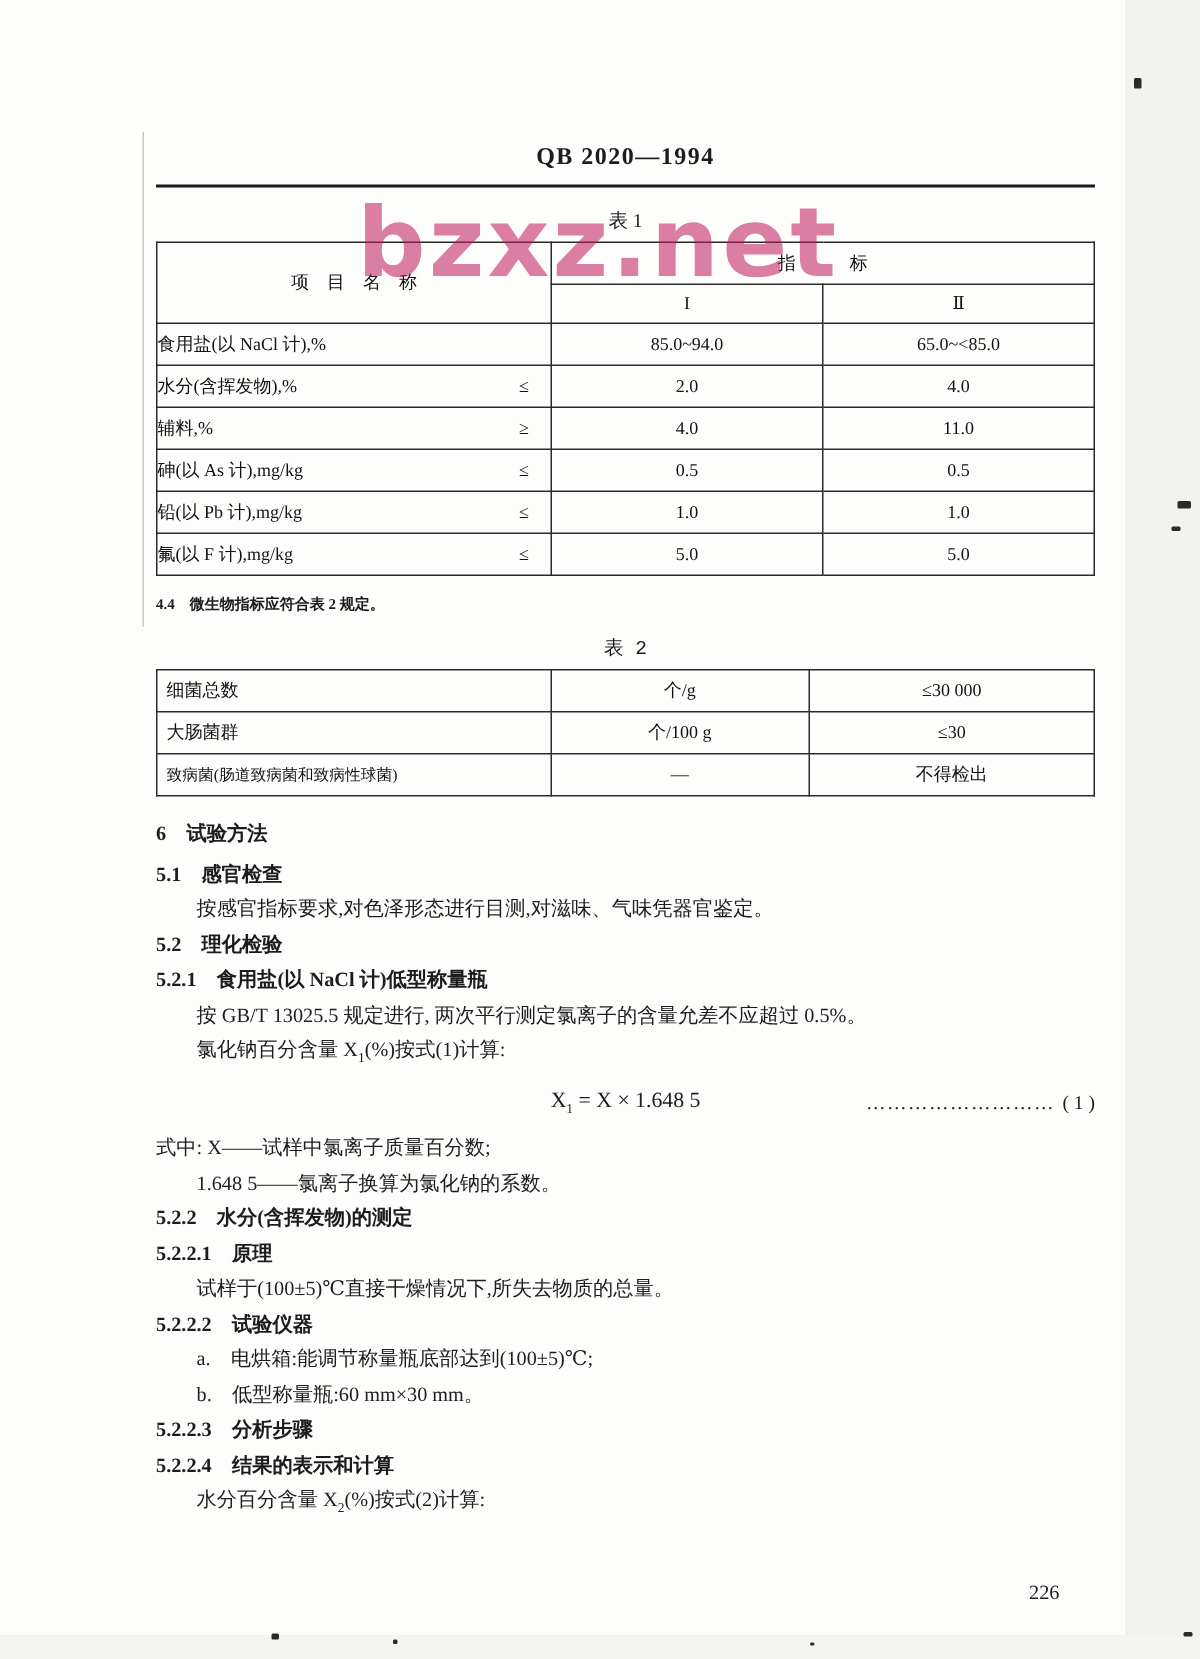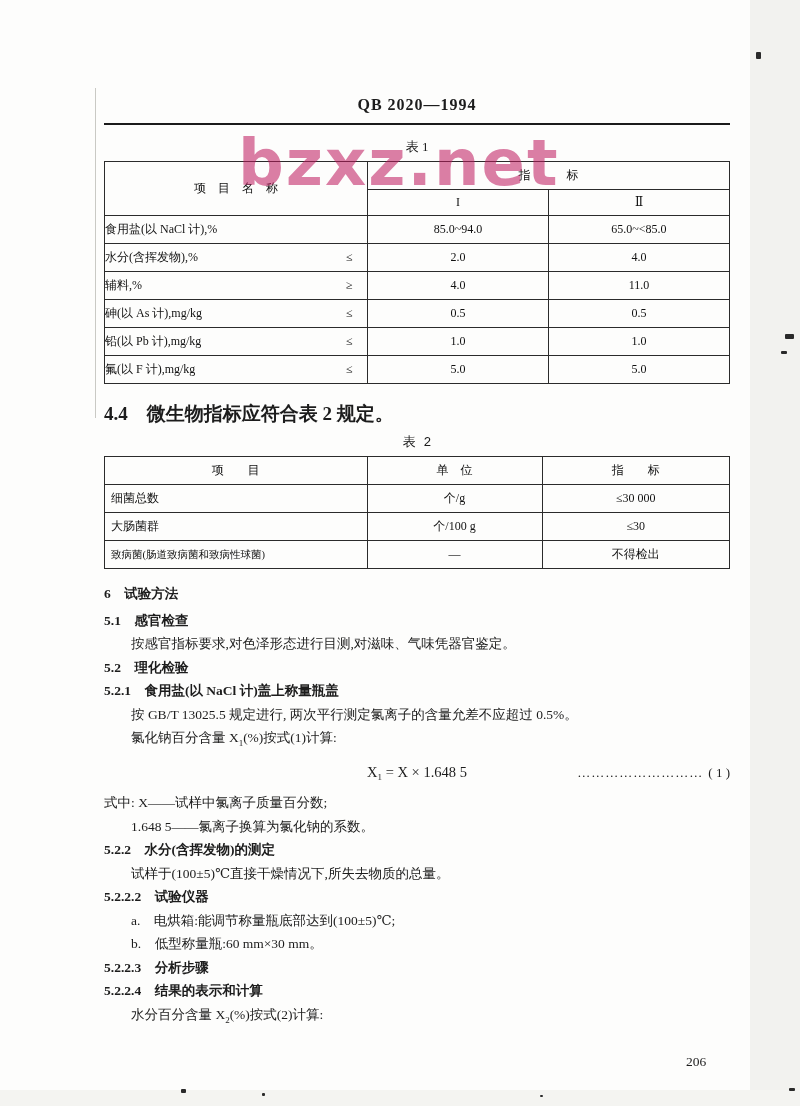--- a/index.html
+++ b/index.html
@@ -44,21 +44,21 @@
   .t1 td.name { text-align: left; padding-left: 0; border-right-style: hidden; }
   .t1 td.op   { width: 36px; text-align: center; border-left-style: hidden; padding: 5px 2px; }
   .t1 .v      { width: 181px; text-align: center; }
   .t1 th, .t1 td { height: 25px; }
 
   .t2 th, .t2 td { text-align: center; height: 25px; }
   .t2 td.name { text-align: left; width: 42%; }
   .t2 td.small-name { font-size: 10.5px; }
   .t2 .c-unit { width: 28%; }
 
-  .clause { margin-top: 19px; font-size: 19px; line-height: 22px; font-weight: bold; }
+  .clause { margin-top: 9px; font-size: 10px; line-height: 22px; font-weight: bold; }
 
   .text { margin-top: 13px; font-size: 13.5px; }
   .line { line-height: 23.5px; }
   .h { font-weight: bold; }
   .ind { text-indent: 2em; }
   .para { line-height: 23.5px; text-align: justify; text-indent: 2em; }
   .mt { margin-top: 3px; }
   .line sub, .formula sub { font-size: 9px; }
 
   .formula-row { position: relative; height: 30px; margin: 3px 0; }
@@ -147,25 +147,20 @@
       </tr>
     </tbody>
       </table>
 
     <div class="clause">4.4　微生物指标应符合表 2 规定。</div>
 
     <div class="table-caption caption2">表 2</div>
 
     <table class="t2">
       <tbody>
-          <tr>
-        <th>项　　目</th>
-        <th class="c-unit">单　位</th>
-        <th>指　　标</th>
-      </tr>
       <tr>
         <td class="name">细菌总数</td>
         <td>个/g</td>
         <td>≤30 000</td>
       </tr>
       <tr>
         <td class="name">大肠菌群</td>
         <td>个/100 g</td>
         <td>≤30</td>
       </tr>
@@ -175,39 +170,40 @@
         <td>不得检出</td>
       </tr>
     </tbody>
       </table>
 
     <div class="text">
       <div class="line h">6　试验方法</div>
       <div class="line h mt">5.1　感官检查</div>
       <div class="line ind">按感官指标要求,对色泽形态进行目测,对滋味、气味凭器官鉴定。</div>
       <div class="line h">5.2　理化检验</div>
-      <div class="line h">5.2.1　食用盐(以 NaCl 计)盖上称量瓶盖</div>
+      <div class="line h">5.2.1　食用盐(以 NaCl 计)低型称量瓶</div>
       <div class="line ind">按 GB/T 13025.5 规定进行, 两次平行测定氯离子的含量允差不应超过 0.5%。</div>
       <div class="line ind"><span>氯化钠百分含量 X</span><sub>1</sub><span>(%)按式(1)计算:</span></div>
 
       <div class="formula-row">
         <span class="formula"><span>X</span><sub>1</sub><span> = X × 1.648 5</span></span>
         <span class="formula-tag"><span class="dots">………………………</span><span>( 1 )</span></span>
       </div>
 
       <div class="line">式中: X——试样中氯离子质量百分数;</div>
       <div class="line ind">1.648 5——氯离子换算为氯化钠的系数。</div>
       <div class="line h">5.2.2　水分(含挥发物)的测定</div>
+      <div class="line h">5.2.2.1　原理</div>
       <div class="line ind">试样于(100±5)℃直接干燥情况下,所失去物质的总量。</div>
       <div class="line h">5.2.2.2　试验仪器</div>
       <div class="line ind">a.　电烘箱:能调节称量瓶底部达到(100±5)℃;</div>
       <div class="line ind">b.　低型称量瓶:60 mm×30 mm。</div>
       <div class="line h">5.2.2.3　分析步骤</div>
       <div class="line h">5.2.2.4　结果的表示和计算</div>
       <div class="line ind"><span>水分百分含量 X</span><sub>2</sub><span>(%)按式(2)计算:</span></div>
 
     </div>
 
   </div>
 
-  <div class="page-number">206</div>
+  <div class="page-number">226</div>
 
 </div>
 
 </body></html>

